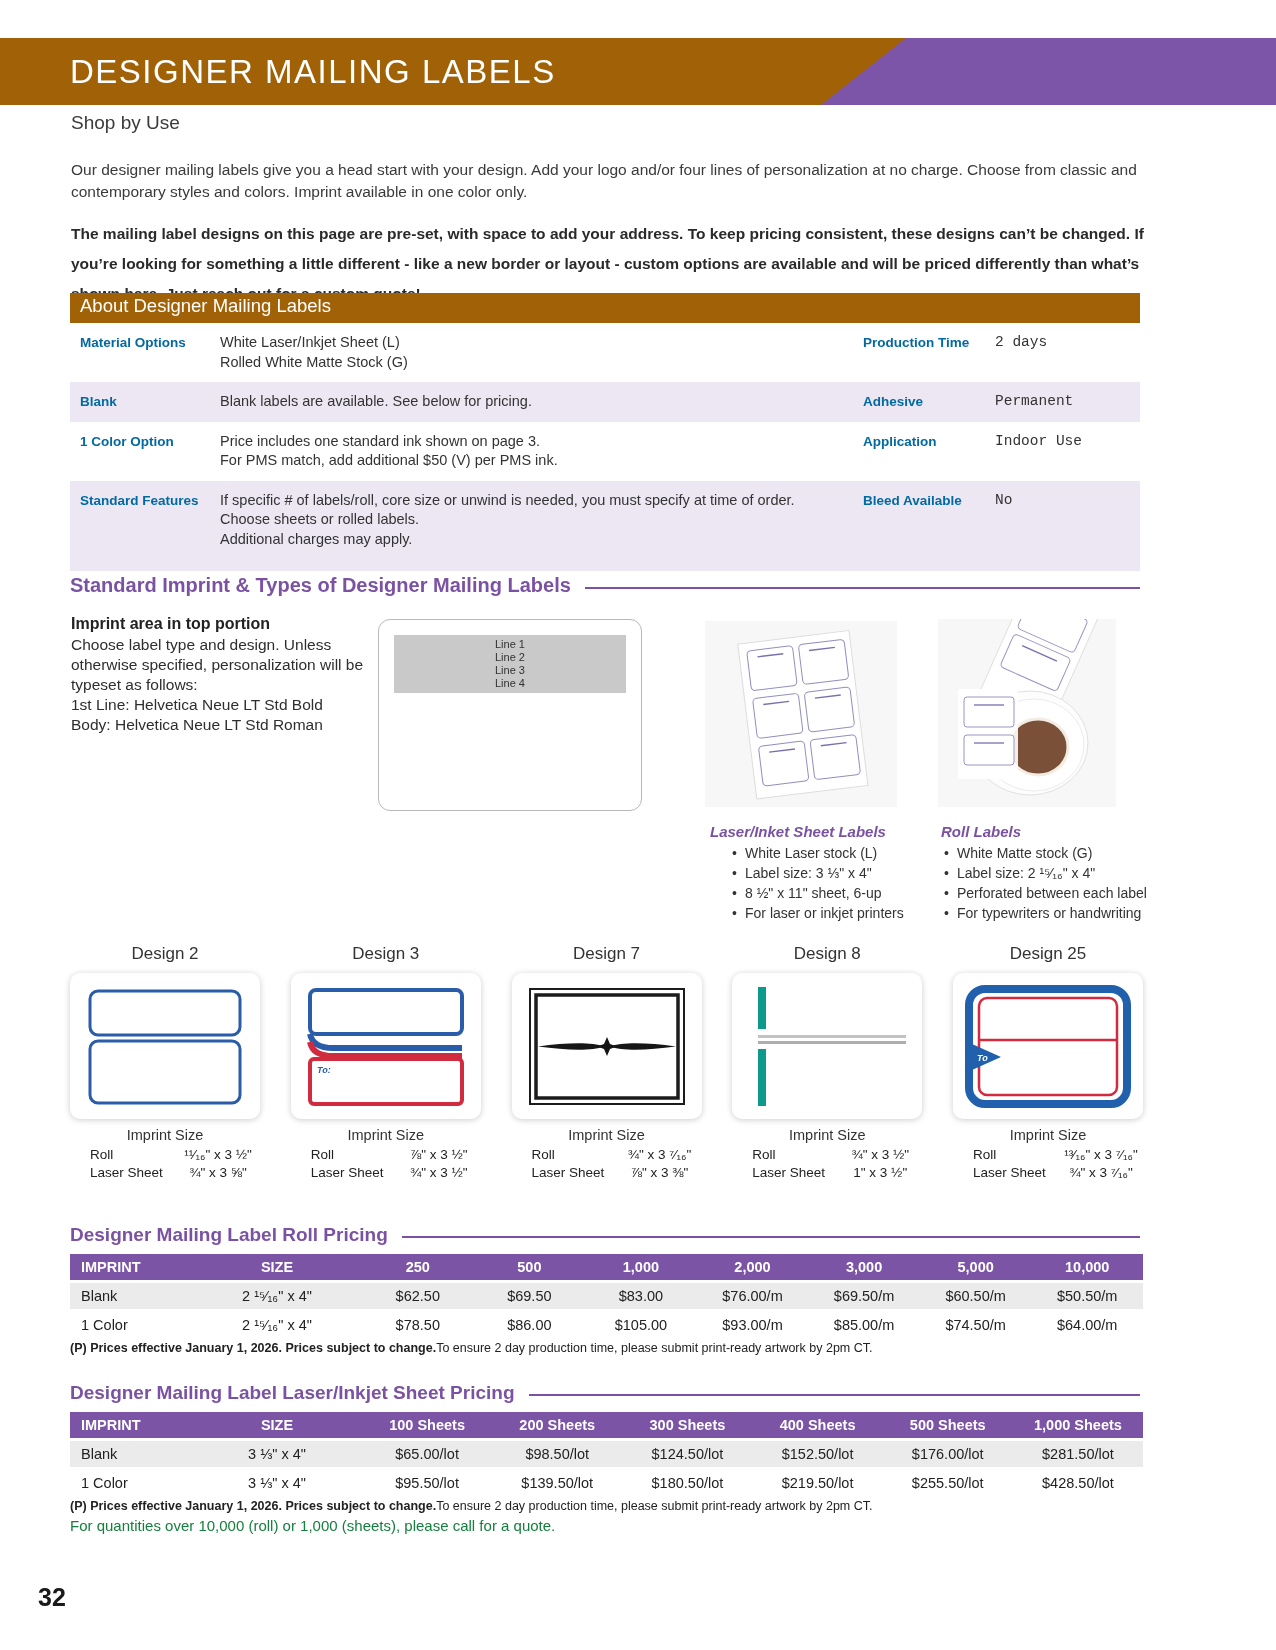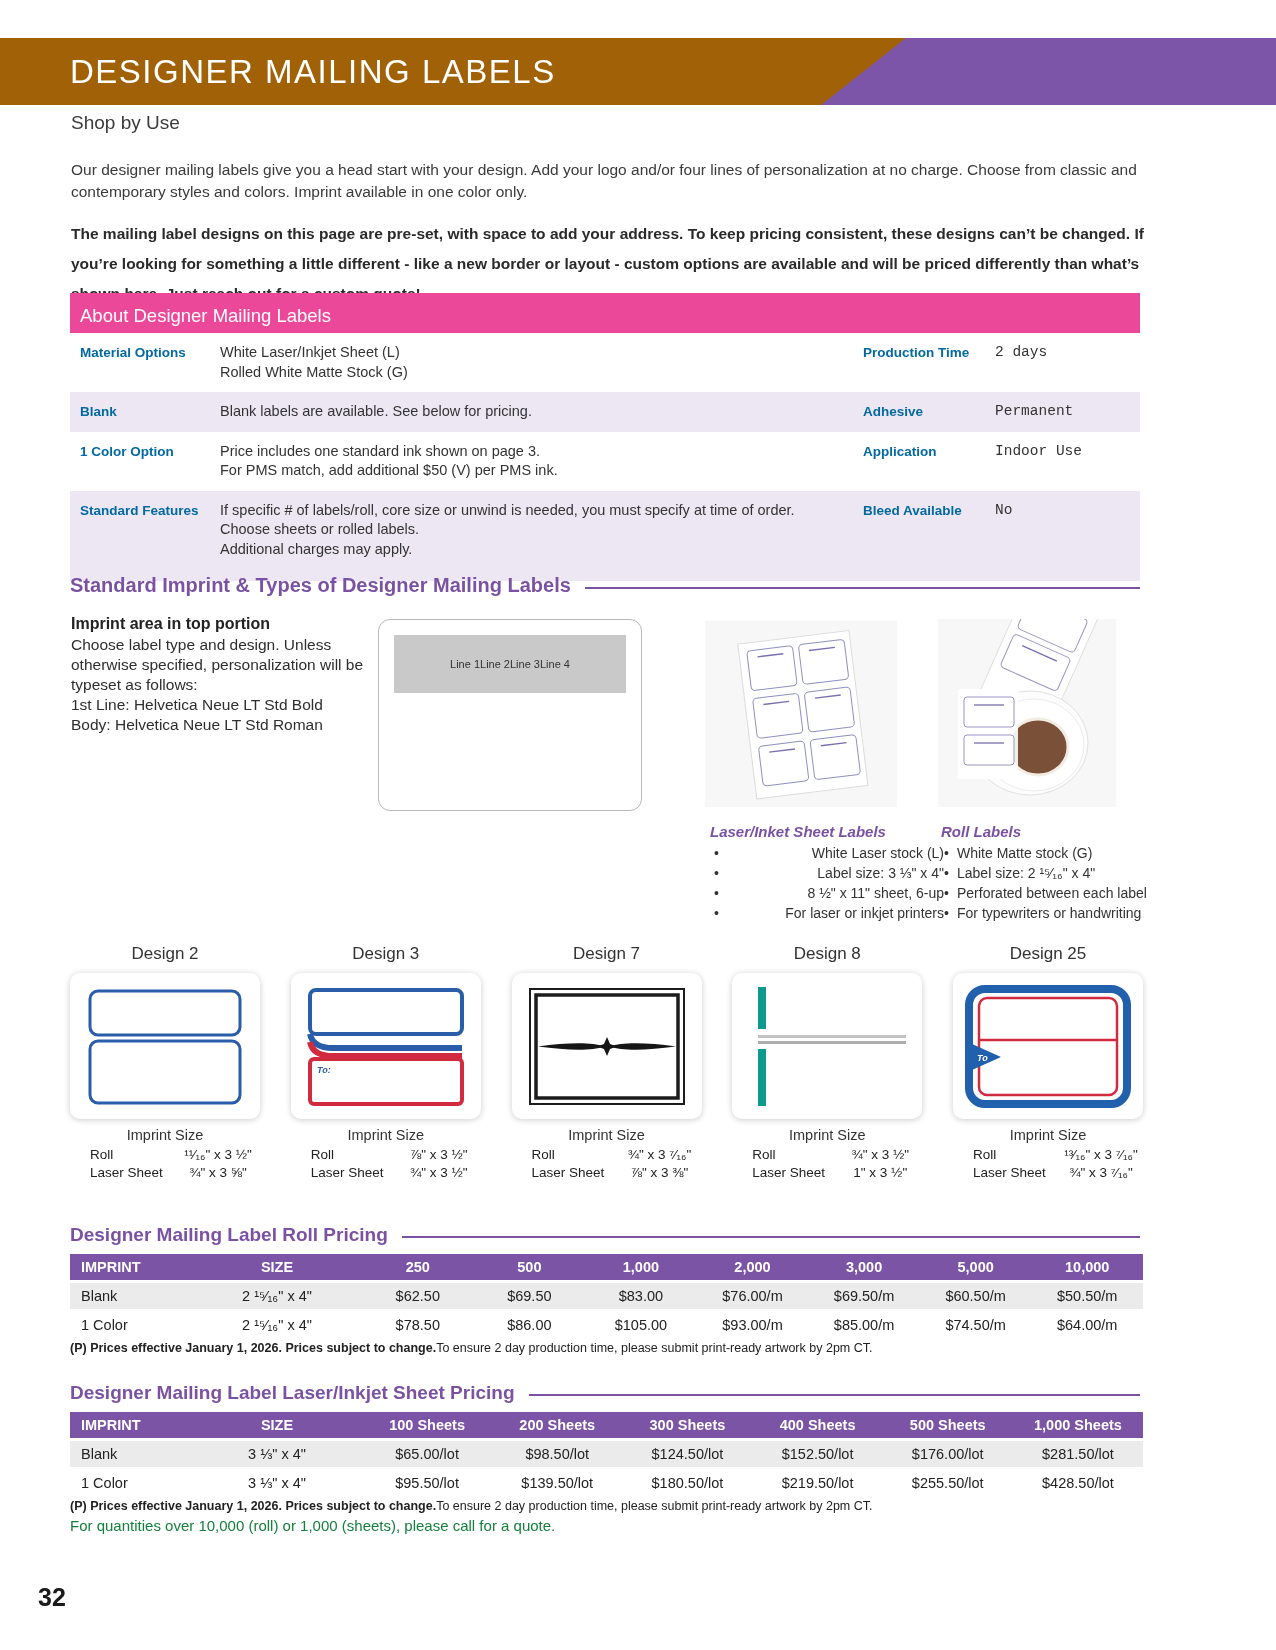--- a/index.html
+++ b/index.html
@@ -13,50 +13,50 @@
   .banner-title{position:absolute;left:70px;top:50%;transform:translateY(-50%);
                 color:#fff;font-size:33px;font-weight:400;letter-spacing:1.5px;}
 
   .shop{position:absolute;left:71px;top:112px;font-size:19px;color:#3b3b3b;}
   .intro{position:absolute;left:71px;top:159px;width:1078px;font-size:15.5px;line-height:22px;color:#3a3a3a;}
   .notice{position:absolute;left:71px;top:219px;width:1078px;font-size:15.5px;line-height:30px;
           font-weight:bold;color:#2a2a2a;}
 
   
   .about{position:absolute;left:70px;top:293px;width:1070px;}
-  .about-header{background:#ec4899;color:#fff;font-size:18.5px;padding:12px 10px 6px;}
+  .about-header{background:#a16207;color:#fff;font-size:18.5px;padding:2px 10px 6px;}
   .about-row{display:grid;grid-template-columns:140px minmax(0,1fr) 132px 145px;
              padding:10px 0 10px 10px;font-size:14.5px;line-height:19.5px;}
   .about-row.alt{background:#ece7f2;}
   .about-label,.about-rlabel{font-weight:bold;font-size:13.5px;color:#0369a1;}
   .about-desc{color:#333;padding-right:20px;}
   .about-rvalue{color:#333;font-family:Liberation Mono, monospace;}
   .about-row.last{padding-bottom:22px;}
 
   
   .sec-title{position:absolute;left:70px;width:1070px;display:flex;align-items:center;}
   .sec-title h2{margin:0;font-size:20px;font-weight:600;color:#7b52a3;white-space:nowrap;}
   .sec-rule{flex:1;height:2px;background:#7b52a3;margin-left:14px;margin-top:4px;}
 
   
   .imprint-text{position:absolute;left:71px;top:614px;width:300px;font-size:15.5px;line-height:20px;color:#2e2e2e;}
   .imprint-text .hd{font-weight:bold;font-size:16px;margin-bottom:1px;color:#222;}
   .big-label{position:absolute;left:378px;top:619px;width:262px;height:190px;background:#fff;
              border:1.5px solid #b8b8b8;border-radius:12px;}
   .big-label .gray{position:absolute;left:15px;right:15px;top:15px;height:58px;background:#c9c9c9;
-                   display:flex;align-items:center;justify-content:center;
+                   display:flex;flex-direction:column;align-items:center;justify-content:center;
                    font-size:11px;line-height:13px;color:#333;}
   .photo{position:absolute;background:#f7f7f7;}
   .photo.sheet{left:705px;top:621px;width:192px;height:186px;}
   .photo.roll{left:938px;top:619px;width:178px;height:188px;}
   .caption{position:absolute;top:823px;font-size:15px;font-weight:bold;font-style:italic;color:#7b52a3;}
   .caption.c1{left:710px;}
   .caption.c2{left:941px;}
   .bullets{position:absolute;top:843px;margin:0;padding:0;list-style:none;font-size:14px;line-height:20px;color:#333;}
-  .bullets.b1{left:714px;width:230px;text-align:right;}
+  .bullets.b1{left:732px;width:230px;}
   .bullets.b2{left:944px;width:210px;}
   .bullets li{position:relative;padding-left:13px;}
   .bullets li::before{content:"\2022";position:absolute;left:0;color:#333;}
 
   
   .designs{position:absolute;left:70px;top:944px;width:1073px;display:flex;justify-content:space-between;}
   .design-col{width:190px;text-align:center;}
   .design-title{font-size:17px;color:#333;margin-bottom:9px;}
   .design-card{width:190px;height:146px;background:#fff;border-radius:10px;
                box-shadow:0 1px 6px rgba(0,0,0,0.20);display:flex;align-items:center;justify-content:center;}

